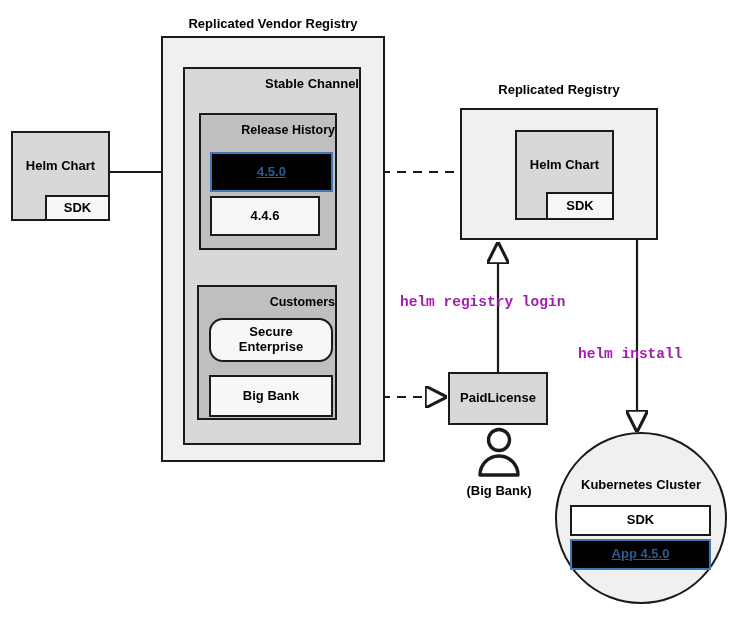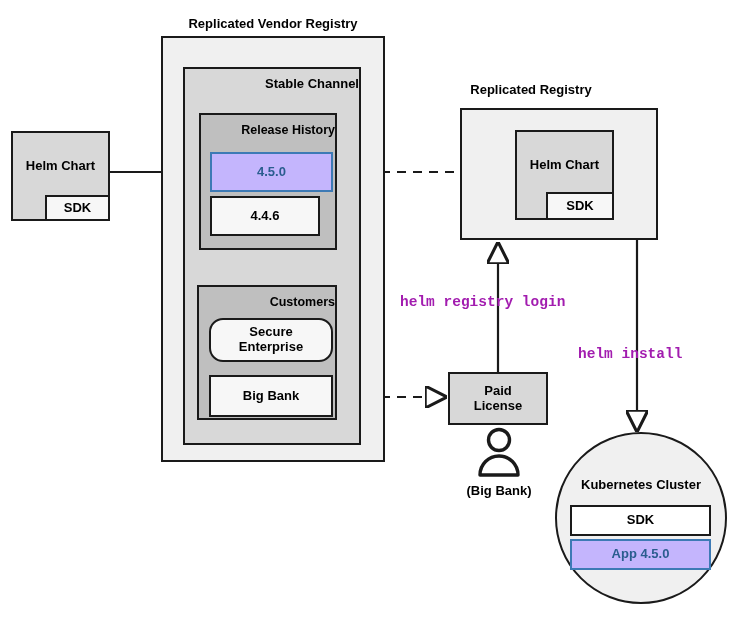--- a/index.html
+++ b/index.html
@@ -34,23 +34,24 @@
     text-align: center;
     font-weight: bold;
     color: #000000;
   }
   .fill-lightest { background: #f0f0f0; }
   .fill-light    { background: #d8d8d8; }
   .fill-mid      { background: #bfbfbf; }
   .fill-white    { background: #f7f7f7; }
   .fill-pure     { background: #ffffff; }
   .fill-blue {
-    background: #c4b5fd;
+    background: #000000;
     border-color: #3d7ab5;
     color: #2a5d8f;
+    text-decoration: underline;
   }
   .container-title {
     position: absolute;
     left: 0;
     right: 0;
     top: 8px;
     text-align: right;
     font-weight: bold;
     font-size: 13px;
     color: #000;
@@ -150,32 +151,32 @@
 
   <div class="box fill-white" style="left:209px; top:318px; width:124px; height:44px; font-size:13px;border-radius:14px;">
     <span style="white-space:pre-line;">Secure
 Enterprise</span>
   </div>
 
   <div class="box fill-white" style="left:209px; top:375px; width:124px; height:42px; font-size:13px;">
     <span style="white-space:pre-line;">Big Bank</span>
   </div>
 
-  <div class="label-top" style="left:432px; top:82px; width:198px; font-size:13px;">Replicated Registry</div>
+  <div class="label-top" style="left:460px; top:82px; width:198px; font-size:13px;">Replicated Registry</div>
 
   <div class="box fill-lightest" style="left:460px; top:108px; width:198px; height:132px;"></div>
 
   <div class="box fill-light" style="left:515px; top:130px; width:99px; height:90px; font-size:13px;">
     <span style="margin-bottom:20px;">Helm Chart</span>
   </div>
   <div class="box fill-white" style="left:546px; top:192px; width:68px; height:28px; font-size:13px;">
     <span>SDK</span>
   </div>
 
-  <div class="box fill-light" style="left:448px; top:372px; width:100px; height:53px; font-size:13px; flex-direction:column;">
+  <div class="box fill-light" style="left:448px; top:372px; width:100px; height:53px; font-size:13px; flex-direction:row;">
     <span>Paid</span>
     <span>License</span>
   </div>
 
   <svg style="position:absolute; left:473px; top:427px; width:52px; height:52px;" viewBox="0 0 52 52">
     <circle cx="26" cy="13" r="10.5" fill="none" stroke="#1a1a1a" stroke-width="3.4"></circle>
     <path d="M 7 48 A 19 19 0 0 1 45 48 Z" fill="none" stroke="#1a1a1a" stroke-width="3.4" stroke-linejoin="round"></path>
   </svg>
 
   <div class="cap-label" style="left:439px; top:483px; width:120px;">

